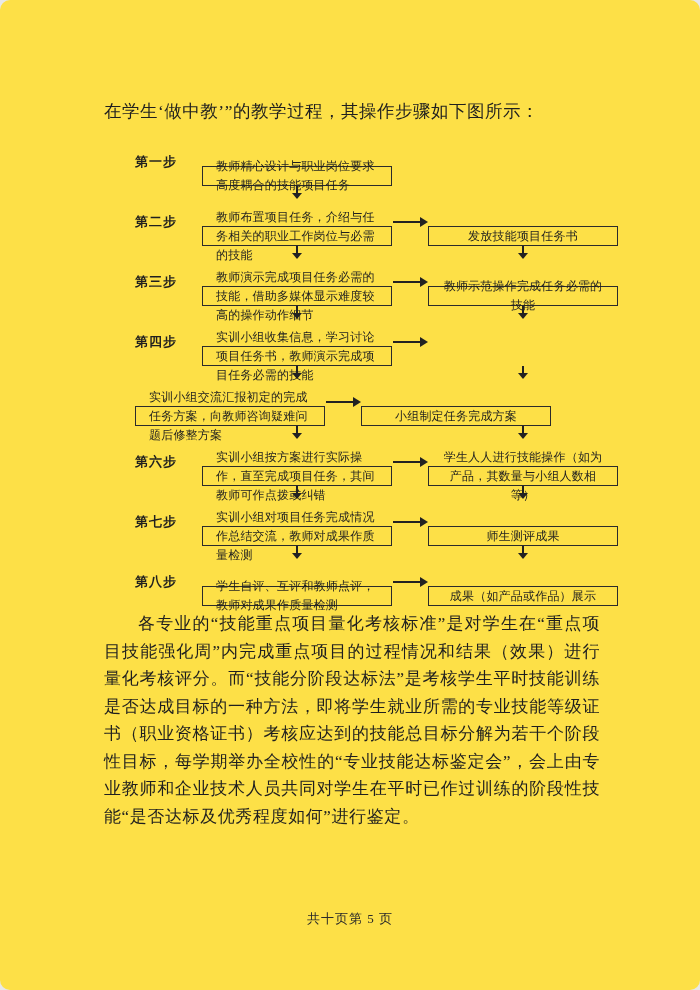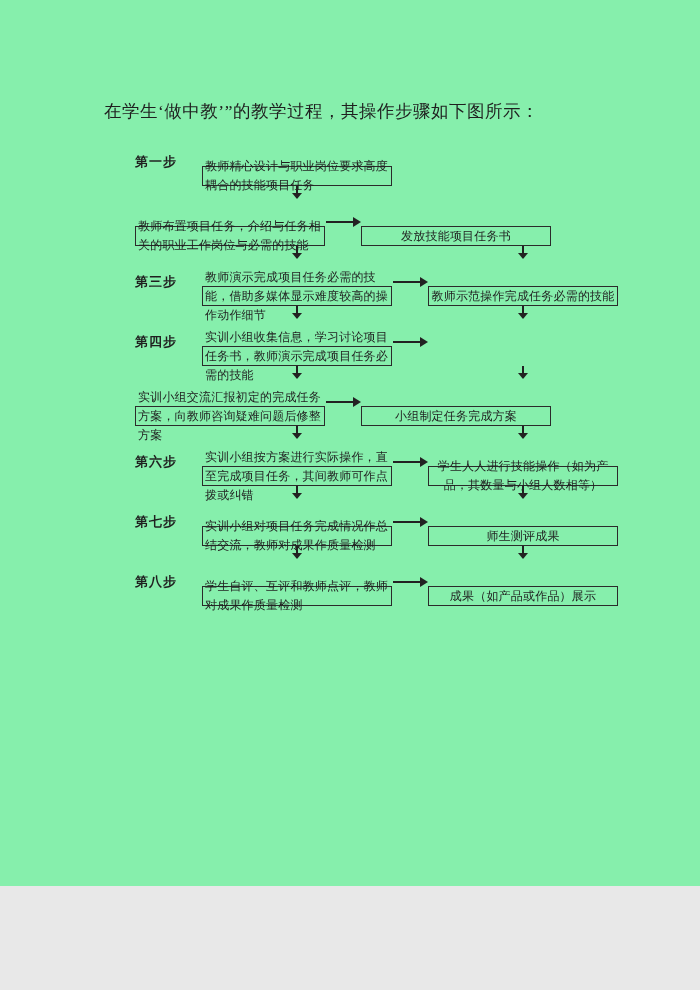--- a/index.html
+++ b/index.html
@@ -1,25 +1,26 @@
 <!DOCTYPE html>
 <html><head>
 <meta charset="utf-8">
 <style>
   html, body { margin: 0; padding: 0; background: #e8e8e8; }
   .page {
     position: relative;
-    width: 700px; height: 886px;
+    width: 700px; height: 990px;
     margin: 0 auto;
-    background: #86efac;
+    background: #fde047;
     box-sizing: border-box;
     padding: 97px 100px 0 104px;
     font-family: "Liberation Serif", "DejaVu Serif", serif;
     color: #1f1f1f;
     overflow: hidden;
+    border-radius: 10px;
   }
   .intro {
     margin: 0;
     font-size: 17.5px;
     line-height: 28px;
     letter-spacing: 0.5px;
   }
   
   .flowchart {
     margin: 13px 0 0 31px;
@@ -31,21 +32,21 @@
     display: flex; align-items: center;
     font-weight: bold;
     font-size: 13px;
     letter-spacing: 1px;
   }
   .fc-box {
     box-sizing: border-box;
     border: 1.6px solid #2b2b2b;
     width: 190px;
     display: flex; align-items: center;
-    padding: 2px 2px;
+    padding: 2px 13px;
     font-size: 12px;
     line-height: 19px;
     letter-spacing: 0.2px;
     margin-top: 28px;
   }
   .fc-right { justify-content: center; text-align: center; }
   .fc-right-spacer { width: 190px; }
   .fc-mid { width: 36px; position: relative; }
   .harrow {
     position: absolute; left: 1px; right: 7px; top: 50%;
@@ -111,20 +112,21 @@
       <div class="fc-label">第一步</div>
       <div class="fc-box fc-left">教师精心设计与职业岗位要求高度耦合的技能项目任务</div>
       <div class="fc-mid"></div>
       <div class="fc-right-spacer"></div>
     </div>
     <div class="fc-gap">
       <div class="down-arrow left-col"></div>
     </div>
 
     <div class="fc-row">
+      <div class="fc-label">第二步</div>
       <div class="fc-box fc-left">教师布置项目任务，介绍与任务相关的职业工作岗位与必需的技能</div>
       <div class="fc-mid">
           <div class="harrow"></div>
         </div>
       <div class="fc-box fc-right">发放技能项目任务书</div>
     </div>
     <div class="fc-gap">
       <div class="down-arrow left-col"></div>
       <div class="down-arrow right-col"></div>
     </div>
@@ -197,16 +199,17 @@
       <div class="fc-box fc-left">学生自评、互评和教师点评，教师对成果作质量检测</div>
       <div class="fc-mid">
           <div class="harrow"></div>
         </div>
       <div class="fc-box fc-right">成果（如产品或作品）展示</div>
     </div>
 
   </div>
 
 
+  <p class="section-body">各专业的“技能重点项目量化考核标准”是对学生在“重点项目技能强化周”内完成重点项目的过程情况和结果（效果）进行量化考核评分。而“技能分阶段达标法”是考核学生平时技能训练是否达成目标的一种方法，即将学生就业所需的专业技能等级证书（职业资格证书）考核应达到的技能总目标分解为若干个阶段性目标，每学期举办全校性的“专业技能达标鉴定会”，会上由专业教师和企业技术人员共同对学生在平时已作过训练的阶段性技能“是否达标及优秀程度如何”进行鉴定。</p>
 
   <div class="footer">共十页第 5 页</div>
 
 </div>
 
 </body></html>

